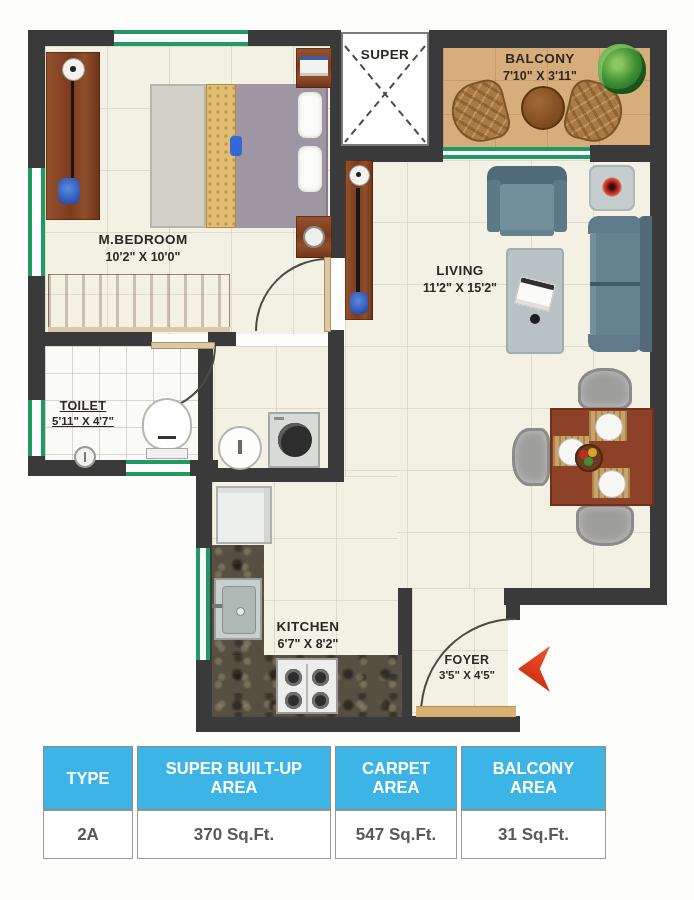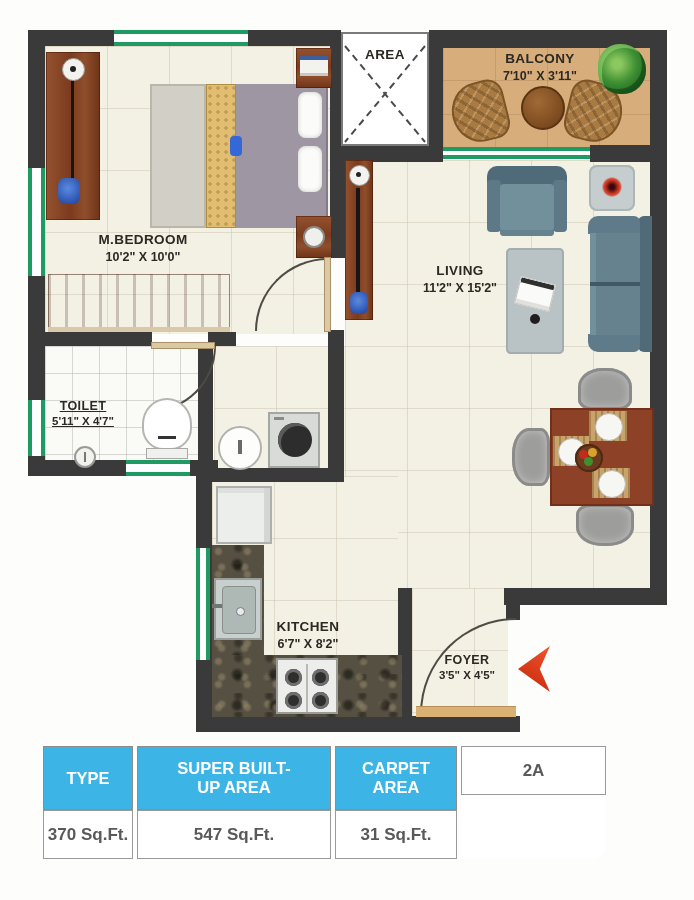--- a/index.html
+++ b/index.html
@@ -224,21 +224,21 @@
       <div class="abs circle" style="left:13px;top:4px;width:9px;height:9px;background:#d8a32c;"></div>
       <div class="abs circle" style="left:9px;top:13px;width:9px;height:9px;background:#3f8f2e;"></div>
     </div>
   </div>
 
   <div class="arcTL" style="left:420px;top:618px;width:96px;height:96px;"></div>
   <div class="abs" style="left:416px;top:706px;width:100px;height:11px;background:#d8b173;border-top:1px solid #b5905a;box-sizing:border-box;"></div>
   <div class="abs" style="left:518px;top:646px;width:32px;height:46px;background:linear-gradient(210deg,#f25330,#c22708);-webkit-clip-path:polygon(100% 0,0 50%,100% 100%,68% 50%);clip-path:polygon(100% 0,0 50%,100% 100%,68% 50%);"></div>
 
   <div class="rlabel" style="left:345px;top:46px;width:80px;">
-    <span class="nm">AREA</span>
+    <span class="nm">SUPER</span>
   </div>
   <div class="rlabel" style="left:460px;top:50px;width:160px;">
     <span class="nm">BALCONY</span>
     <span class="dm">7'10" X 3'11"</span>
   </div>
   <div class="rlabel" style="left:63px;top:231px;width:160px;">
     <span class="nm">M.BEDROOM</span>
     <span class="dm">10'2" X 10'0"</span>
   </div>
   <div class="rlabel" style="left:380px;top:262px;width:160px;">
@@ -253,21 +253,22 @@
     <span class="nm">KITCHEN</span>
     <span class="dm">6'7" X 8'2"</span>
   </div>
   <div class="rlabel small" style="left:407px;top:652px;width:120px;">
     <span class="nm">FOYER</span>
     <span class="dm">3'5" X 4'5"</span>
   </div>
 
   <div class="spec">
     <div class="hcell">TYPE</div>
-    <div class="hcell" style="padding:0 36px;">SUPER BUILT-UP AREA</div>
+    <div class="hcell" style="padding:0 24px;">SUPER BUILT-UP AREA</div>
     <div class="hcell" style="padding:0 14px;">CARPET AREA</div>
+    <div class="hcell" style="padding:0 16px;">BALCONY AREA</div>
     <div class="vcell">2A</div>
     <div class="vcell">370 Sq.Ft.</div>
     <div class="vcell">547 Sq.Ft.</div>
     <div class="vcell">31 Sq.Ft.</div>
   </div>
 
 </div>
 
 </body></html>

